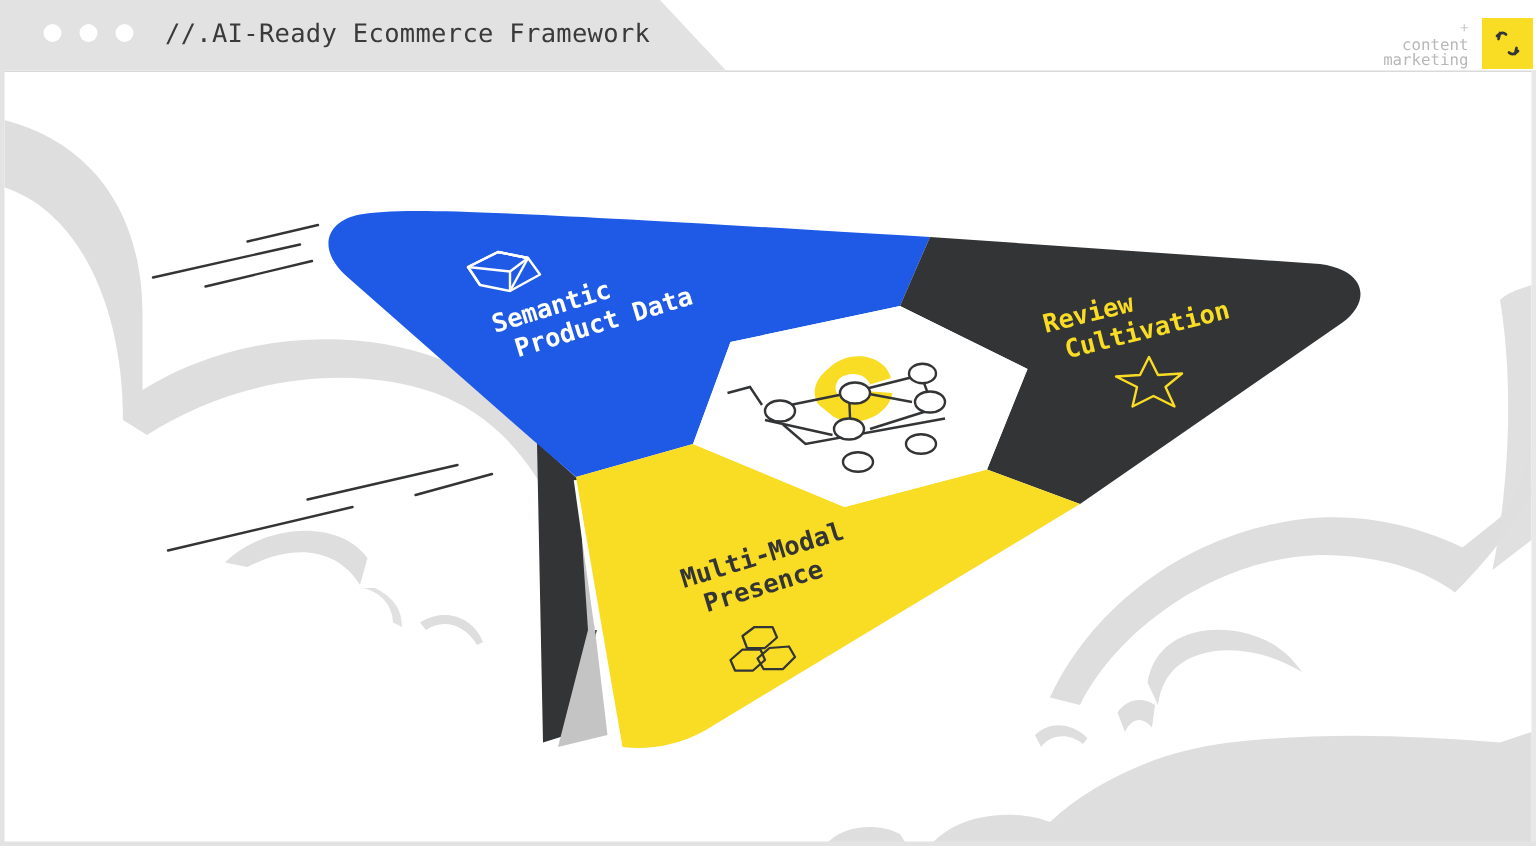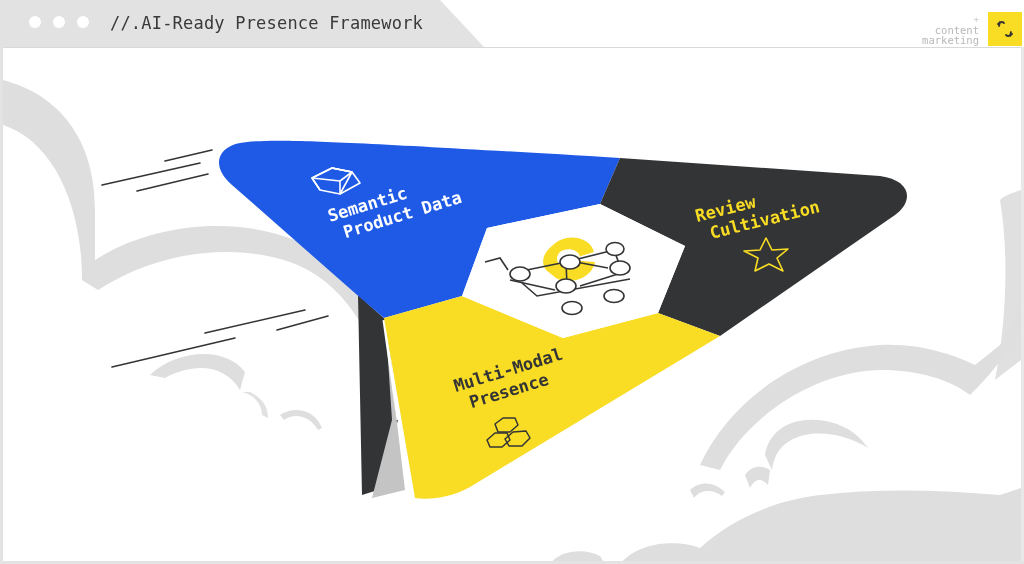--- a/index.html
+++ b/index.html
@@ -125,21 +125,21 @@
 
   <div class="titlebar">
     <svg class="tab-shape" width="490" height="47" viewBox="0 0 490 47">
       <path d="M0,0 L440,0 L484,47 L0,47 Z" fill="#e2e2e2"></path>
     </svg>
     <div class="dots">
       <span class="dot"></span>
       <span class="dot"></span>
       <span class="dot"></span>
     </div>
-    <div class="title">//.AI-Ready Presence Framework</div>
+    <div class="title">//.AI-Ready Ecommerce Framework</div>
     <div class="brand">
       <span class="plus">+</span>
       <div>content</div>
       <div>marketing</div>
     </div>
     <div class="brand-logo">
       <svg width="34" height="34" viewBox="0 0 34 34">
         <path d="M10,12 C12,10 14,9 16,11 M12,10 L11,14" stroke="#333436" stroke-width="1.8" fill="none" stroke-linecap="round"></path>
         <path d="M24,22 C22,24 20,25 18,23 M22,24 L23,20" stroke="#333436" stroke-width="1.8" fill="none" stroke-linecap="round"></path>
       </svg>

